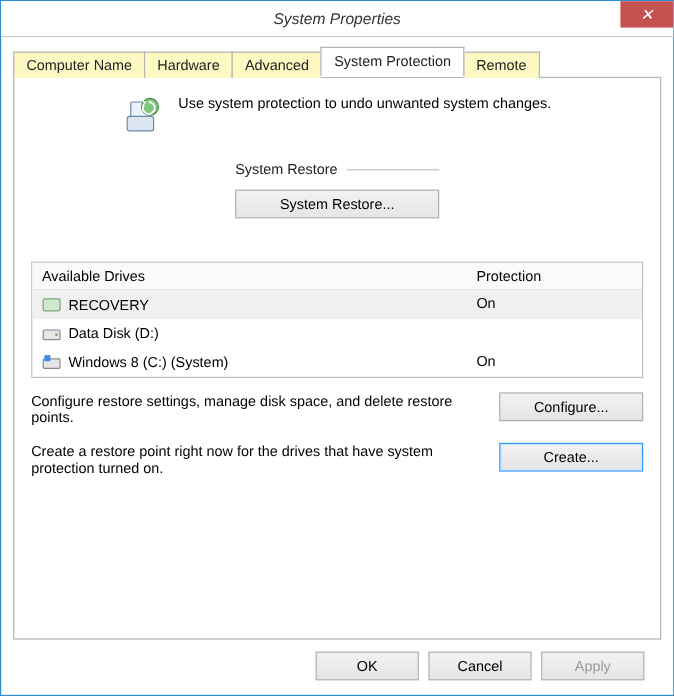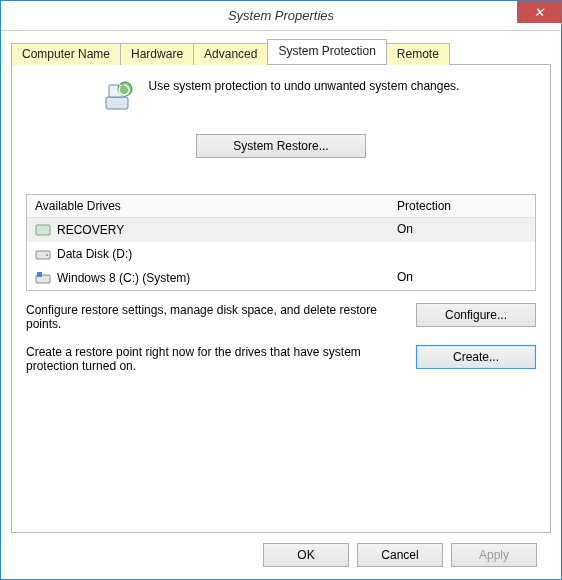--- a/index.html
+++ b/index.html
@@ -203,20 +203,24 @@
             <rect x="6" y="6" width="16" height="12" rx="1" fill="#eaf2fb" stroke="#6b88a8"></rect>
             <circle cx="22" cy="10" r="7" fill="#7fc97f" stroke="#3a8a3a"></circle>
             <path d="M21 6 a5 5 0 1 1 -4 2" fill="none" stroke="#fff" stroke-width="1.5"></path>
             <path d="M17 8 l-1 -3 l3 1 z" fill="#fff"></path>
           </svg>
         </span>
         <span>Use system protection to undo unwanted system changes.</span>
       </div>
 
       <div class="groupbox">
+        <div class="grp-head">
+          <span class="grp-label">System Restore</span>
+          <span class="line"></span>
+        </div>
         <div class="restore-row" style="position:relative;">
           <button class="wbtn"><span>System Restore...</span></button>
           <svg class="arrow-overlay" style="left:260px; top:-42px;" width="200" height="70">
             <defs>
               <marker id="ah" markerWidth="8" markerHeight="8" refX="6" refY="4" orient="auto">
                 <path d="M0,0 L8,4 L0,8 Z" fill="#f6a623"></path>
               </marker>
             </defs>
             <line x1="130" y1="6" x2="178" y2="48" stroke="#f6a623" stroke-width="4" marker-end="url(#ah)"></line>
           </svg>

